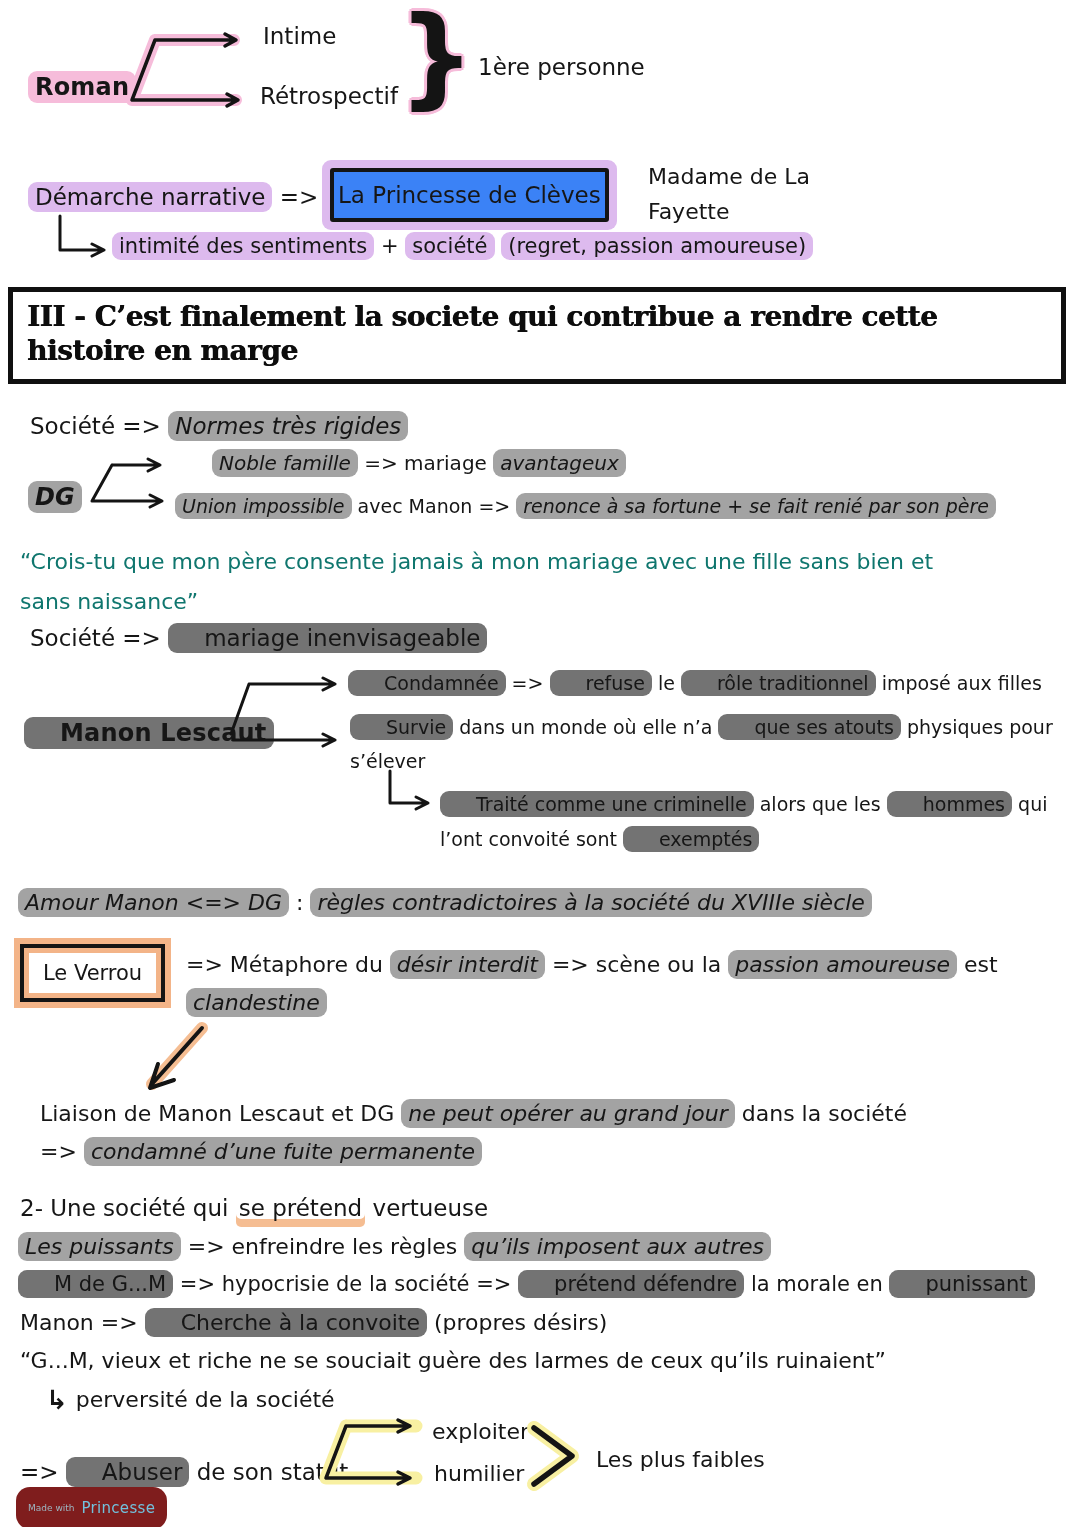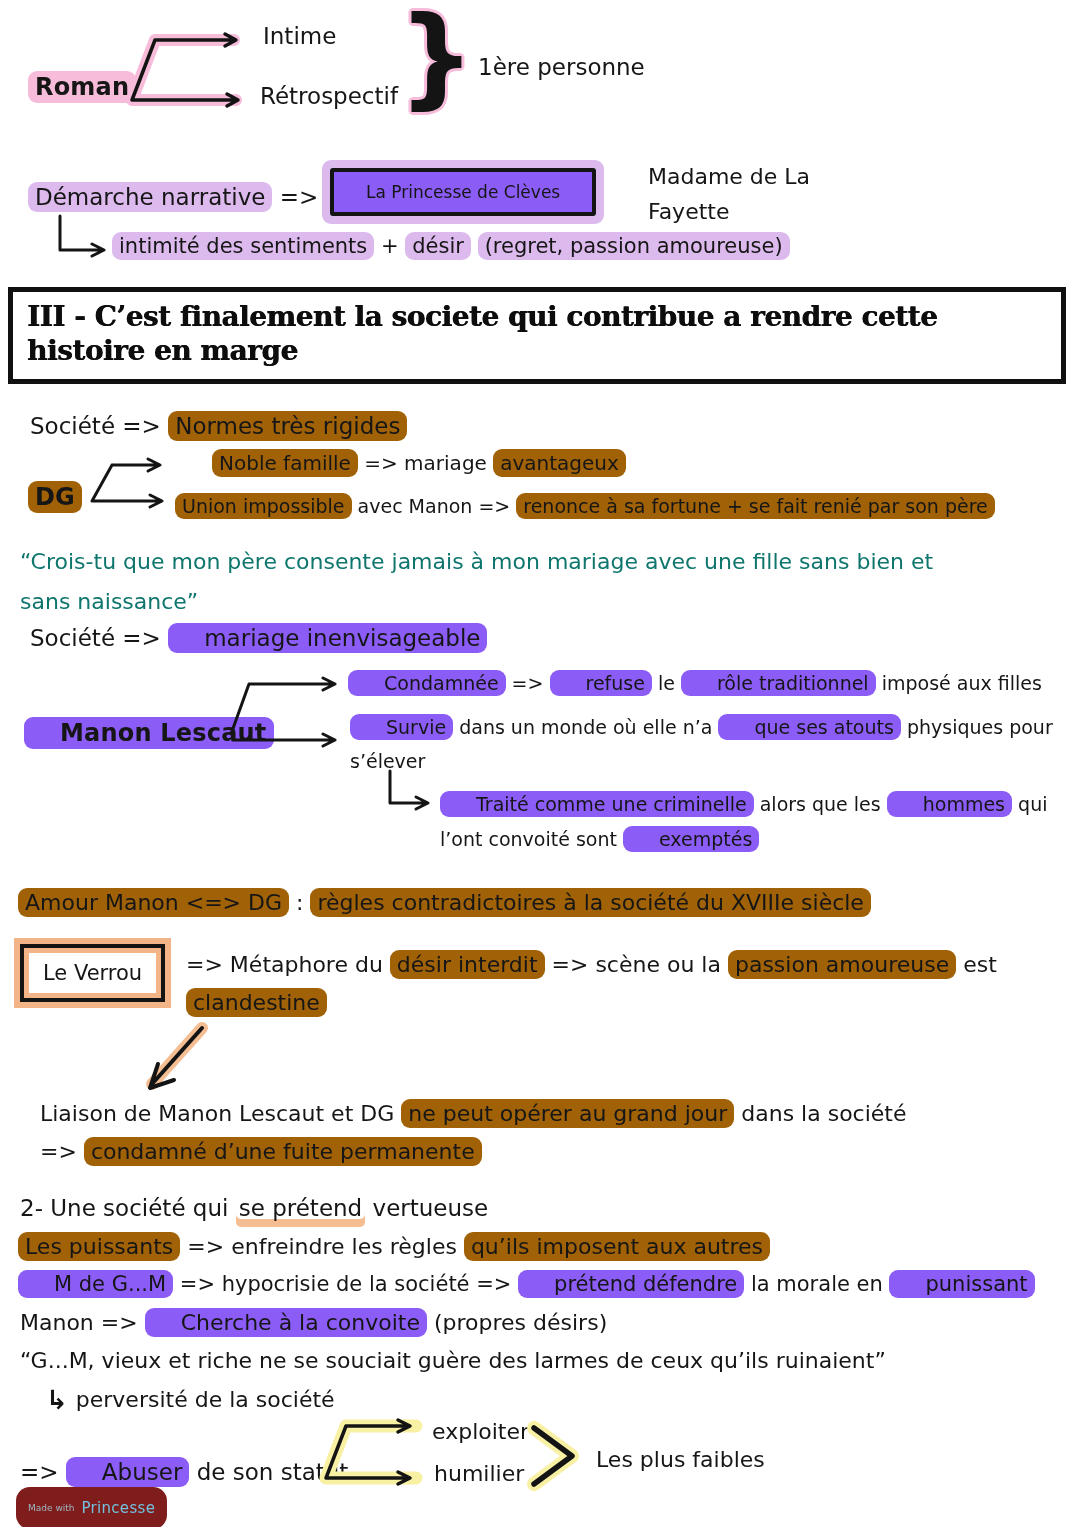--- a/index.html
+++ b/index.html
@@ -10,36 +10,36 @@
   .line{position:absolute;white-space:nowrap;font-size:22px;line-height:1.3;}
   .fs19{font-size:19px;}
   .fs20{font-size:20px;padding-left:40px;}
   .fs21{font-size:21px;}
   .fs23{font-size:23px;}
   .fs24{font-size:24px;font-weight:bold;letter-spacing:.2px;}
   .blue{color:#0f766e;}
   .hl{border-radius:9px;padding:2px 7px;}
   .hl-p{background:#f6bcda;}
   .hl-l{background:#ddbaee;}
-  .hl-o{background:#a16207;}
-  .hl-y{background:#8b5cf6;padding-left:36px;}
+  .hl-o{background:#a3a3a3;font-style:italic;}
+  .hl-y{background:#737373;padding-left:36px;}
   .hl-u{background:none;box-shadow:inset 0 -8px 0 #f5bd92;padding:0 3px 6px;border-radius:5px;}
   svg{position:absolute;overflow:visible;}
   .stroke{stroke:#141414;stroke-width:3.5;fill:none;stroke-linecap:round;stroke-linejoin:round;}
   .glow-p{stroke:#f6bcda;stroke-width:12;fill:none;stroke-linecap:round;stroke-linejoin:round;}
   .glow-y{stroke:#f8f0a2;stroke-width:13;fill:none;stroke-linecap:round;stroke-linejoin:round;}
   .glow-o{stroke:#f5bd92;stroke-width:12;fill:none;stroke-linecap:round;stroke-linejoin:round;}
   .brace{
     position:absolute;left:398px;top:0px;font-size:108px;line-height:1.05;font-weight:bold;color:#141414;
     text-shadow:3px 0 0 #f6bcda,-3px 0 0 #f6bcda,0 3px 0 #f6bcda,0 -3px 0 #f6bcda,
                 2px 2px 0 #f6bcda,-2px 2px 0 #f6bcda,2px -2px 0 #f6bcda,-2px -2px 0 #f6bcda;
   }
   .pc-box{
-    position:absolute;left:330px;top:168px;background:#8b5cf6;border:4px solid #141414;border-radius:3px;
-    padding:10px 32px;font-size:17px;box-shadow:0 0 0 8px #ddbaee;
+    position:absolute;left:330px;top:168px;background:#3b82f6;border:4px solid #141414;border-radius:3px;
+    padding:10px 4px;font-size:23px;box-shadow:0 0 0 8px #ddbaee;
   }
   .title-box{
     position:absolute;left:8px;top:287px;width:1020px;border:5px solid #101010;background:#fff;
     padding:8px 14px 12px;font-family:"DejaVu Serif","Liberation Serif",serif;font-weight:bold;
     font-size:28px;line-height:1.2;letter-spacing:-0.5px;color:#0d0d0d;
     text-shadow:0.6px 0 0 #0d0d0d;
   }
   .verrou-box{
     position:absolute;left:24px;top:948px;background:#fff;border:5px solid #f3b488;border-radius:0;
     padding:8px 14px;font-size:21px;box-shadow:0 0 0 4px #141414,0 0 0 10px #f3b488;
@@ -67,21 +67,21 @@
   <div class="brace">}</div>
   <div class="line fs23" style="left:478px;top:53px;">1ère personne</div>
 
   <div class="line fs23" style="left:28px;top:183px;"><span class="hl hl-l">Démarche narrative</span><span> =&gt;</span></div>
   <div class="pc-box">La Princesse de Clèves</div>
   <div class="line" style="left:648px;top:163px;">Madame de La</div>
   <div class="line" style="left:648px;top:198px;">Fayette</div>
   <svg style="left:50px;top:214px;" width="70" height="50" viewBox="0 0 70 50">
     <path class="stroke" style="stroke-width:3" d="M10,2 V36 H52 M42,30 L54,36 L42,42"></path>
   </svg>
-  <div class="line fs21" style="left:112px;top:233px;"><span class="hl hl-l">intimité des sentiments</span><span> + </span><span class="hl hl-l">désir</span><span> </span><span class="hl hl-l">(regret, passion amoureuse)</span></div>
+  <div class="line fs21" style="left:112px;top:233px;"><span class="hl hl-l">intimité des sentiments</span><span> + </span><span class="hl hl-l">société</span><span> </span><span class="hl hl-l">(regret, passion amoureuse)</span></div>
 
   <div class="title-box">
     <div>III - C’est finalement la societe qui contribue a rendre cette</div>
     <div>histoire en marge</div>
   </div>
 
   <div class="line fs23" style="left:30px;top:412px;"><span>Société =&gt; </span><span class="hl hl-o">Normes très rigides</span></div>
   <div class="line fs24" style="left:28px;top:482px;"><span class="hl hl-o">DG</span></div>
   <svg style="left:82px;top:455px;" width="95" height="55" viewBox="0 0 95 55">
     <path class="stroke" style="stroke-width:3" d="M10,46 L30,10 M30,10 H76 M66,4 L78,10 L66,16 M10,46 H78 M68,40 L80,46 L68,52"></path>

